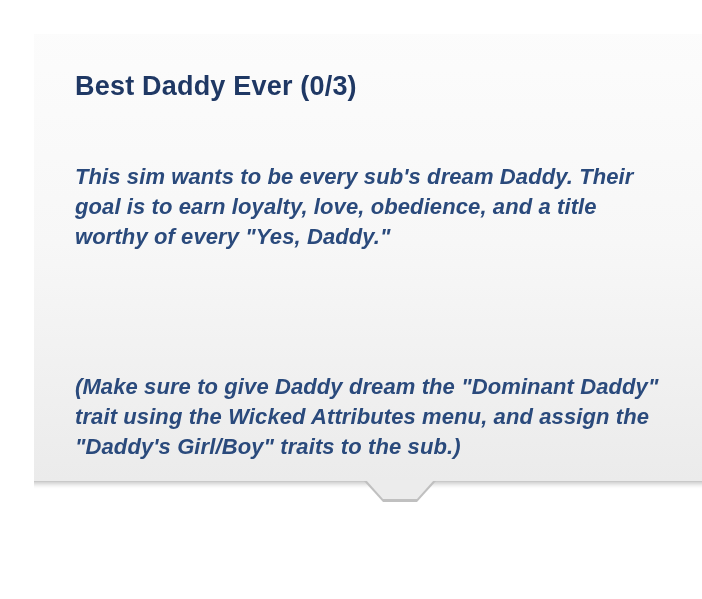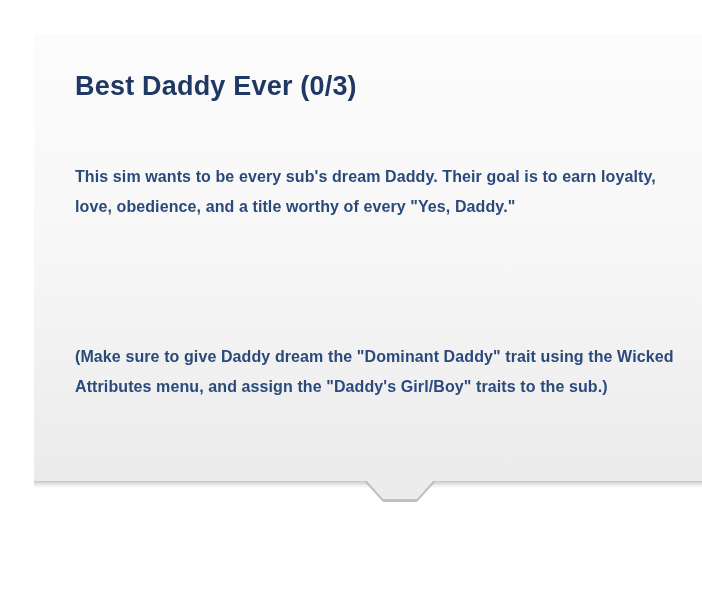--- a/index.html
+++ b/index.html
@@ -63,25 +63,26 @@
   .tip-title {
     font-size: 27px;
     font-weight: bold;
     color: #1f3864;
     letter-spacing: .2px;
     margin: 0 0 26px 0;
     white-space: nowrap;
   }
 
   .tip-para {
-    font-size: 16px;
+    font-size: 22px;
     font-weight: bold;
     line-height: 30px;
     color: #2a4a7c;
     letter-spacing: .1px;
+    font-style: italic;
   }
 
   .tip-gap { height: 86px; }
 </style>
 </head>
 <body>
 
 <div id="screen">
 
   <div class="game-panel">

